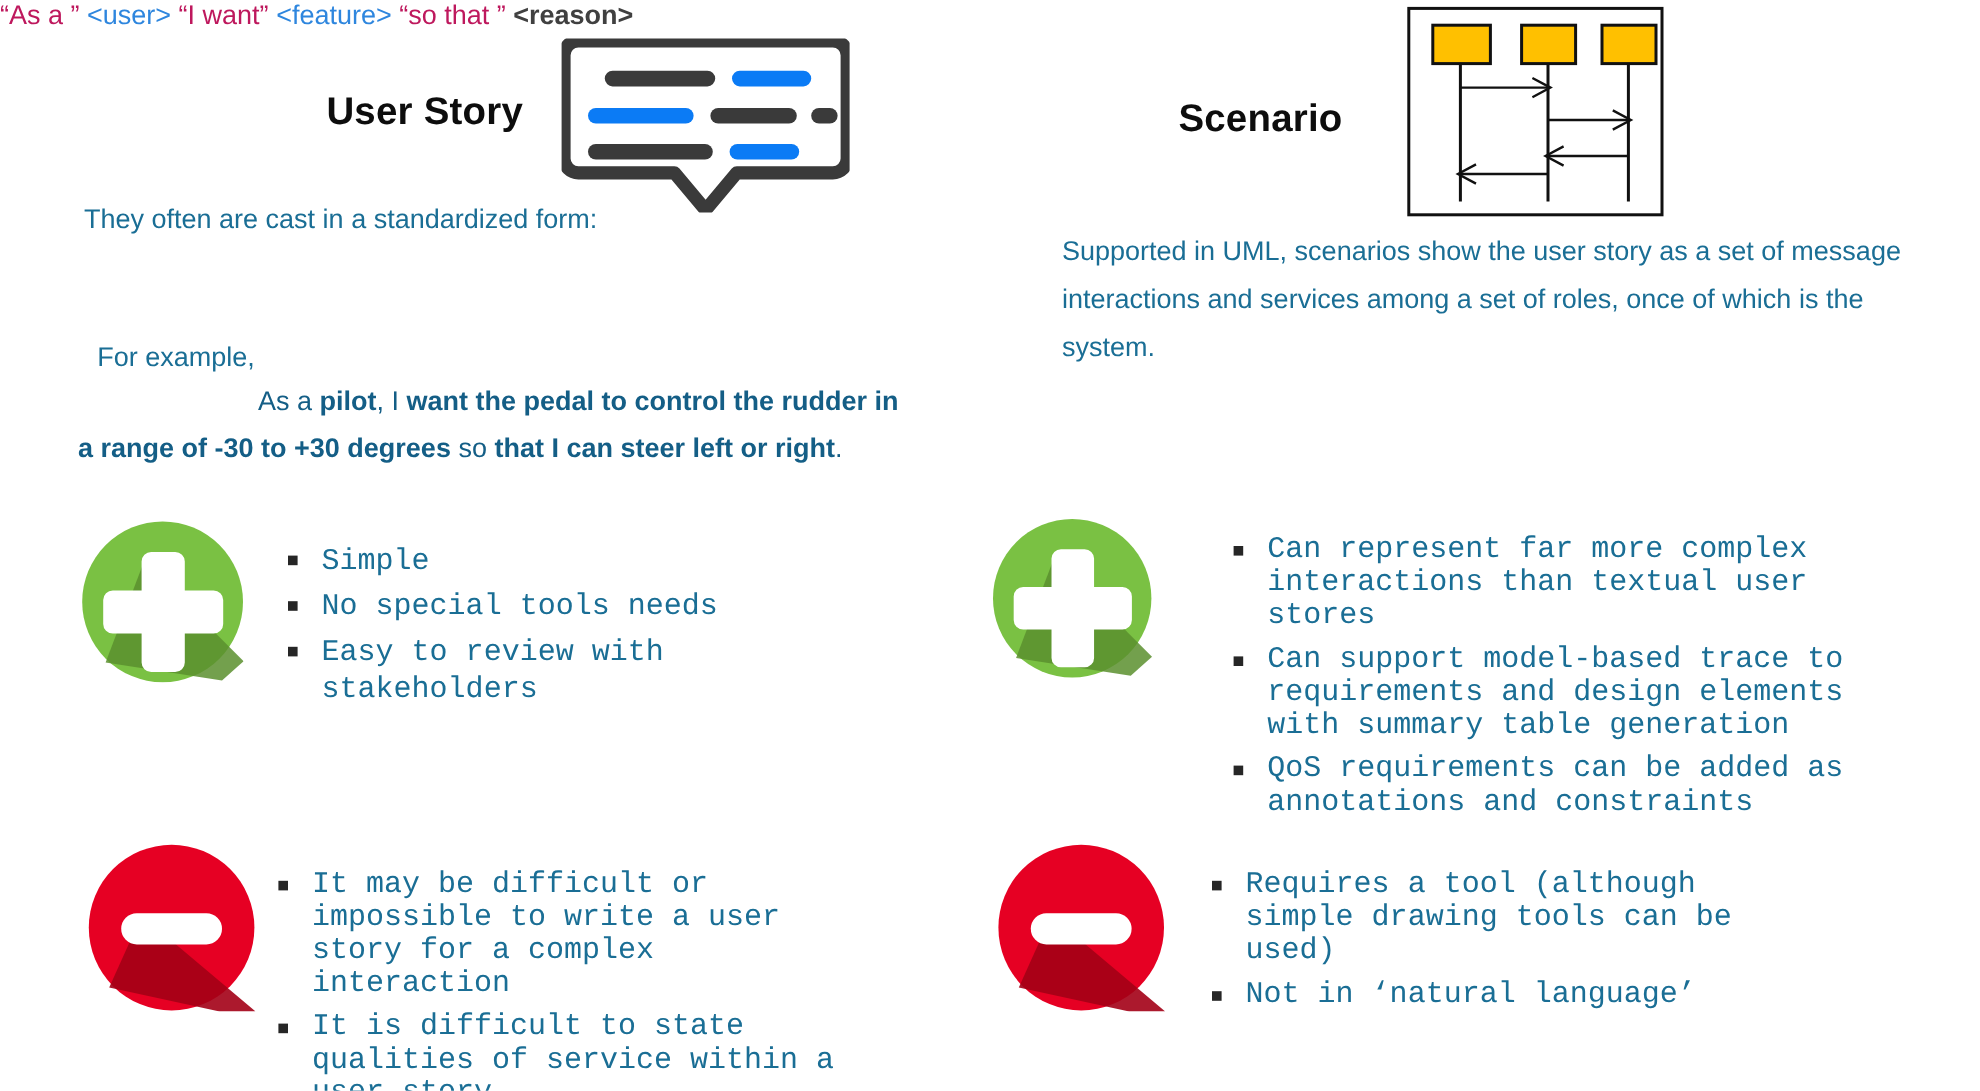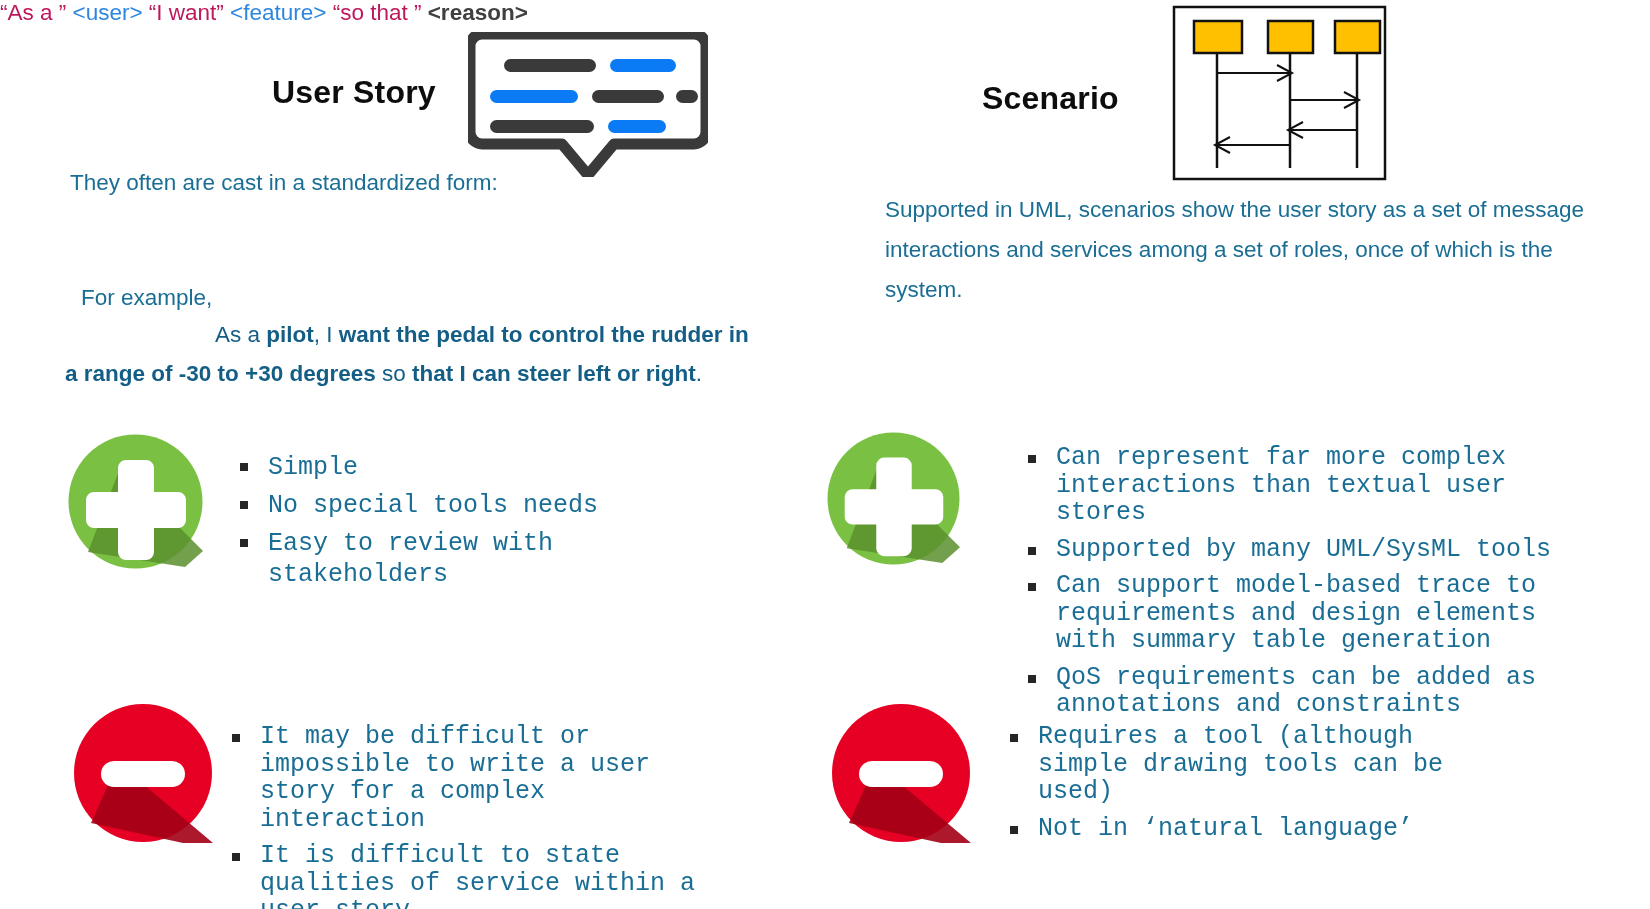--- a/index.html
+++ b/index.html
@@ -204,21 +204,20 @@
   <div class="icon-badge" id="badge-pro-right">
     <svg width="133" height="133" viewBox="0 0 135 135" xmlns="http://www.w3.org/2000/svg">
       <circle cx="67.5" cy="67.5" r="67" fill="#7ac143"></circle>
       <path d="M52 34 L135 117 L117 133 L20 118 Z" fill="#5a8f2e" opacity="0.85"></path>
       <path d="M58 26 h20 a8 8 0 0 1 8 8 v24 h24 a8 8 0 0 1 8 8 v20 a8 8 0 0 1 -8 8 h-24 v24 a8 8 0 0 1 -8 8 h-20 a8 8 0 0 1 -8 -8 v-24 h-24 a8 8 0 0 1 -8 -8 v-20 a8 8 0 0 1 8 -8 h24 v-24 a8 8 0 0 1 8 -8 z" fill="#ffffff"></path>
     </svg>
   </div>
 
   <ul class="bullets" id="pros-right-list">
     <li>Can represent far more complex interactions than textual user stores</li>
-    <li>Supported by many UML/SysML tools</li>
     <li>Can support model-based trace to requirements and design elements with summary table generation</li>
     <li>QoS requirements can be added as annotations and constraints</li>
   </ul>
 
   <div class="icon-badge" id="badge-con-right">
     <svg width="140" height="140" viewBox="0 0 140 140" xmlns="http://www.w3.org/2000/svg">
       <circle cx="70" cy="70" r="69" fill="#e60023"></circle>
       <path d="M45 60 L140 140 L110 140 L18 120 Z" fill="#a30016" opacity="0.9"></path>
       <rect x="28" y="58" width="84" height="26" rx="13" fill="#ffffff"></rect>
     </svg>

